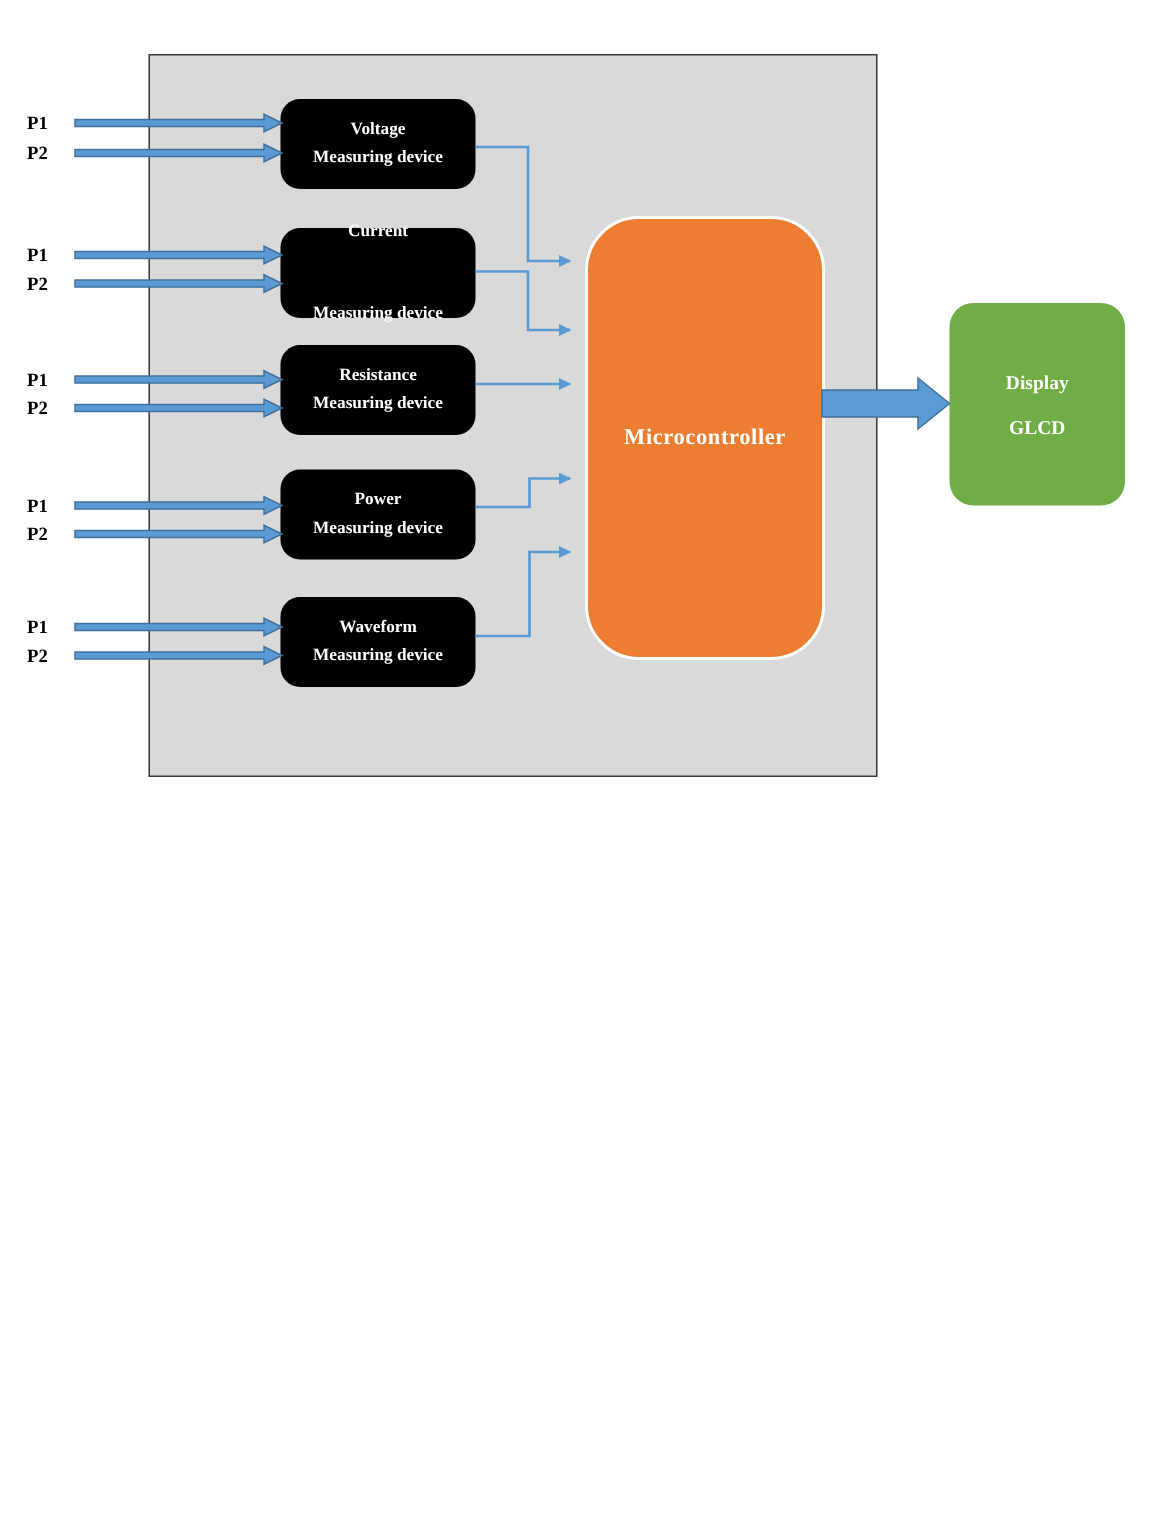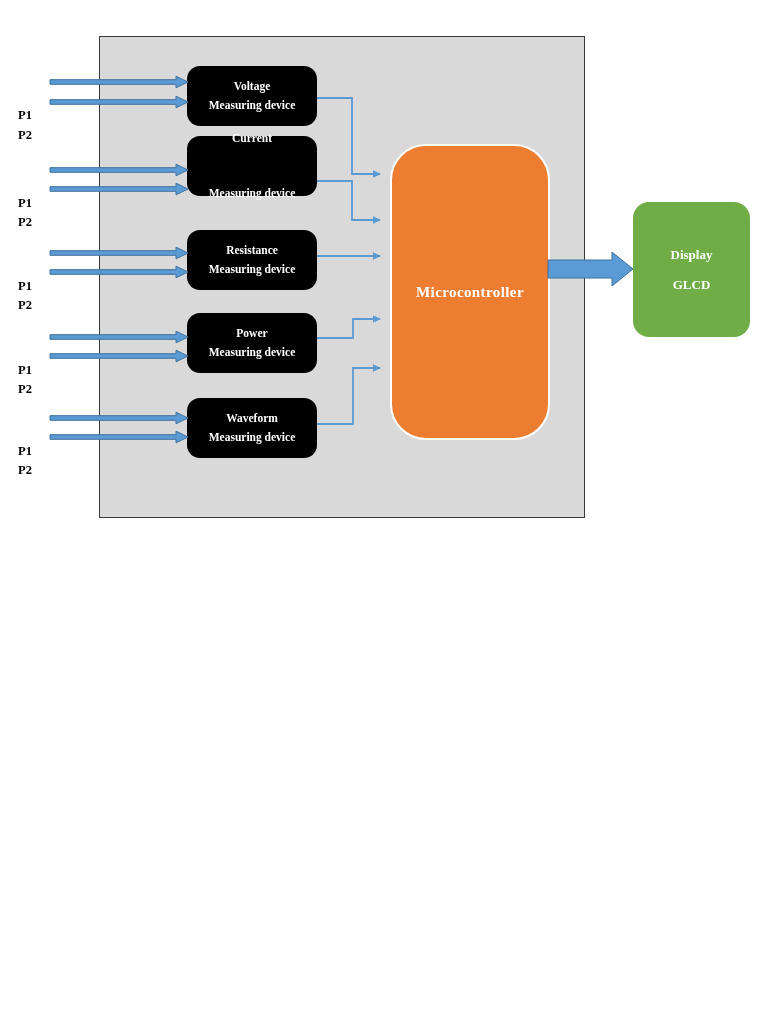--- a/index.html
+++ b/index.html
@@ -29,21 +29,21 @@
     display: flex;
     flex-direction: column;
     align-items: center;
     justify-content: center;
     text-align: center;
     font-size: 11.5px;
     line-height: 1.65;
     font-weight: bold;
   }
   .device-box.d0 { top: 66px; }
-  .device-box.d1 { top: 136px; gap: 36px; }
+  .device-box.d1 { top: 152px; gap: 36px; }
   .device-box.d2 { top: 230px; }
   .device-box.d3 { top: 313px; }
   .device-box.d4 { top: 398px; justify-content: center; }
   .micro-box {
     position: absolute;
     left: 390px; top: 144px;
     width: 160px; height: 296px;
     background: #ed7d31;
     border: 2.5px solid #ffffff;
     border-radius: 36px;
@@ -72,21 +72,20 @@
   }
   .p-label {
     position: absolute;
     left: 18px;
     width: 26px;
     text-align: left;
     font-size: 12.5px;
     font-weight: bold;
     color: #000000;
     line-height: 14px;
-    margin-top: 33px;
   }
   .arrows-overlay {
     position: absolute;
     left: 0; top: 0;
     width: 768px; height: 1024px;
     pointer-events: none;
   }
 </style>
 </head>
 <body>

